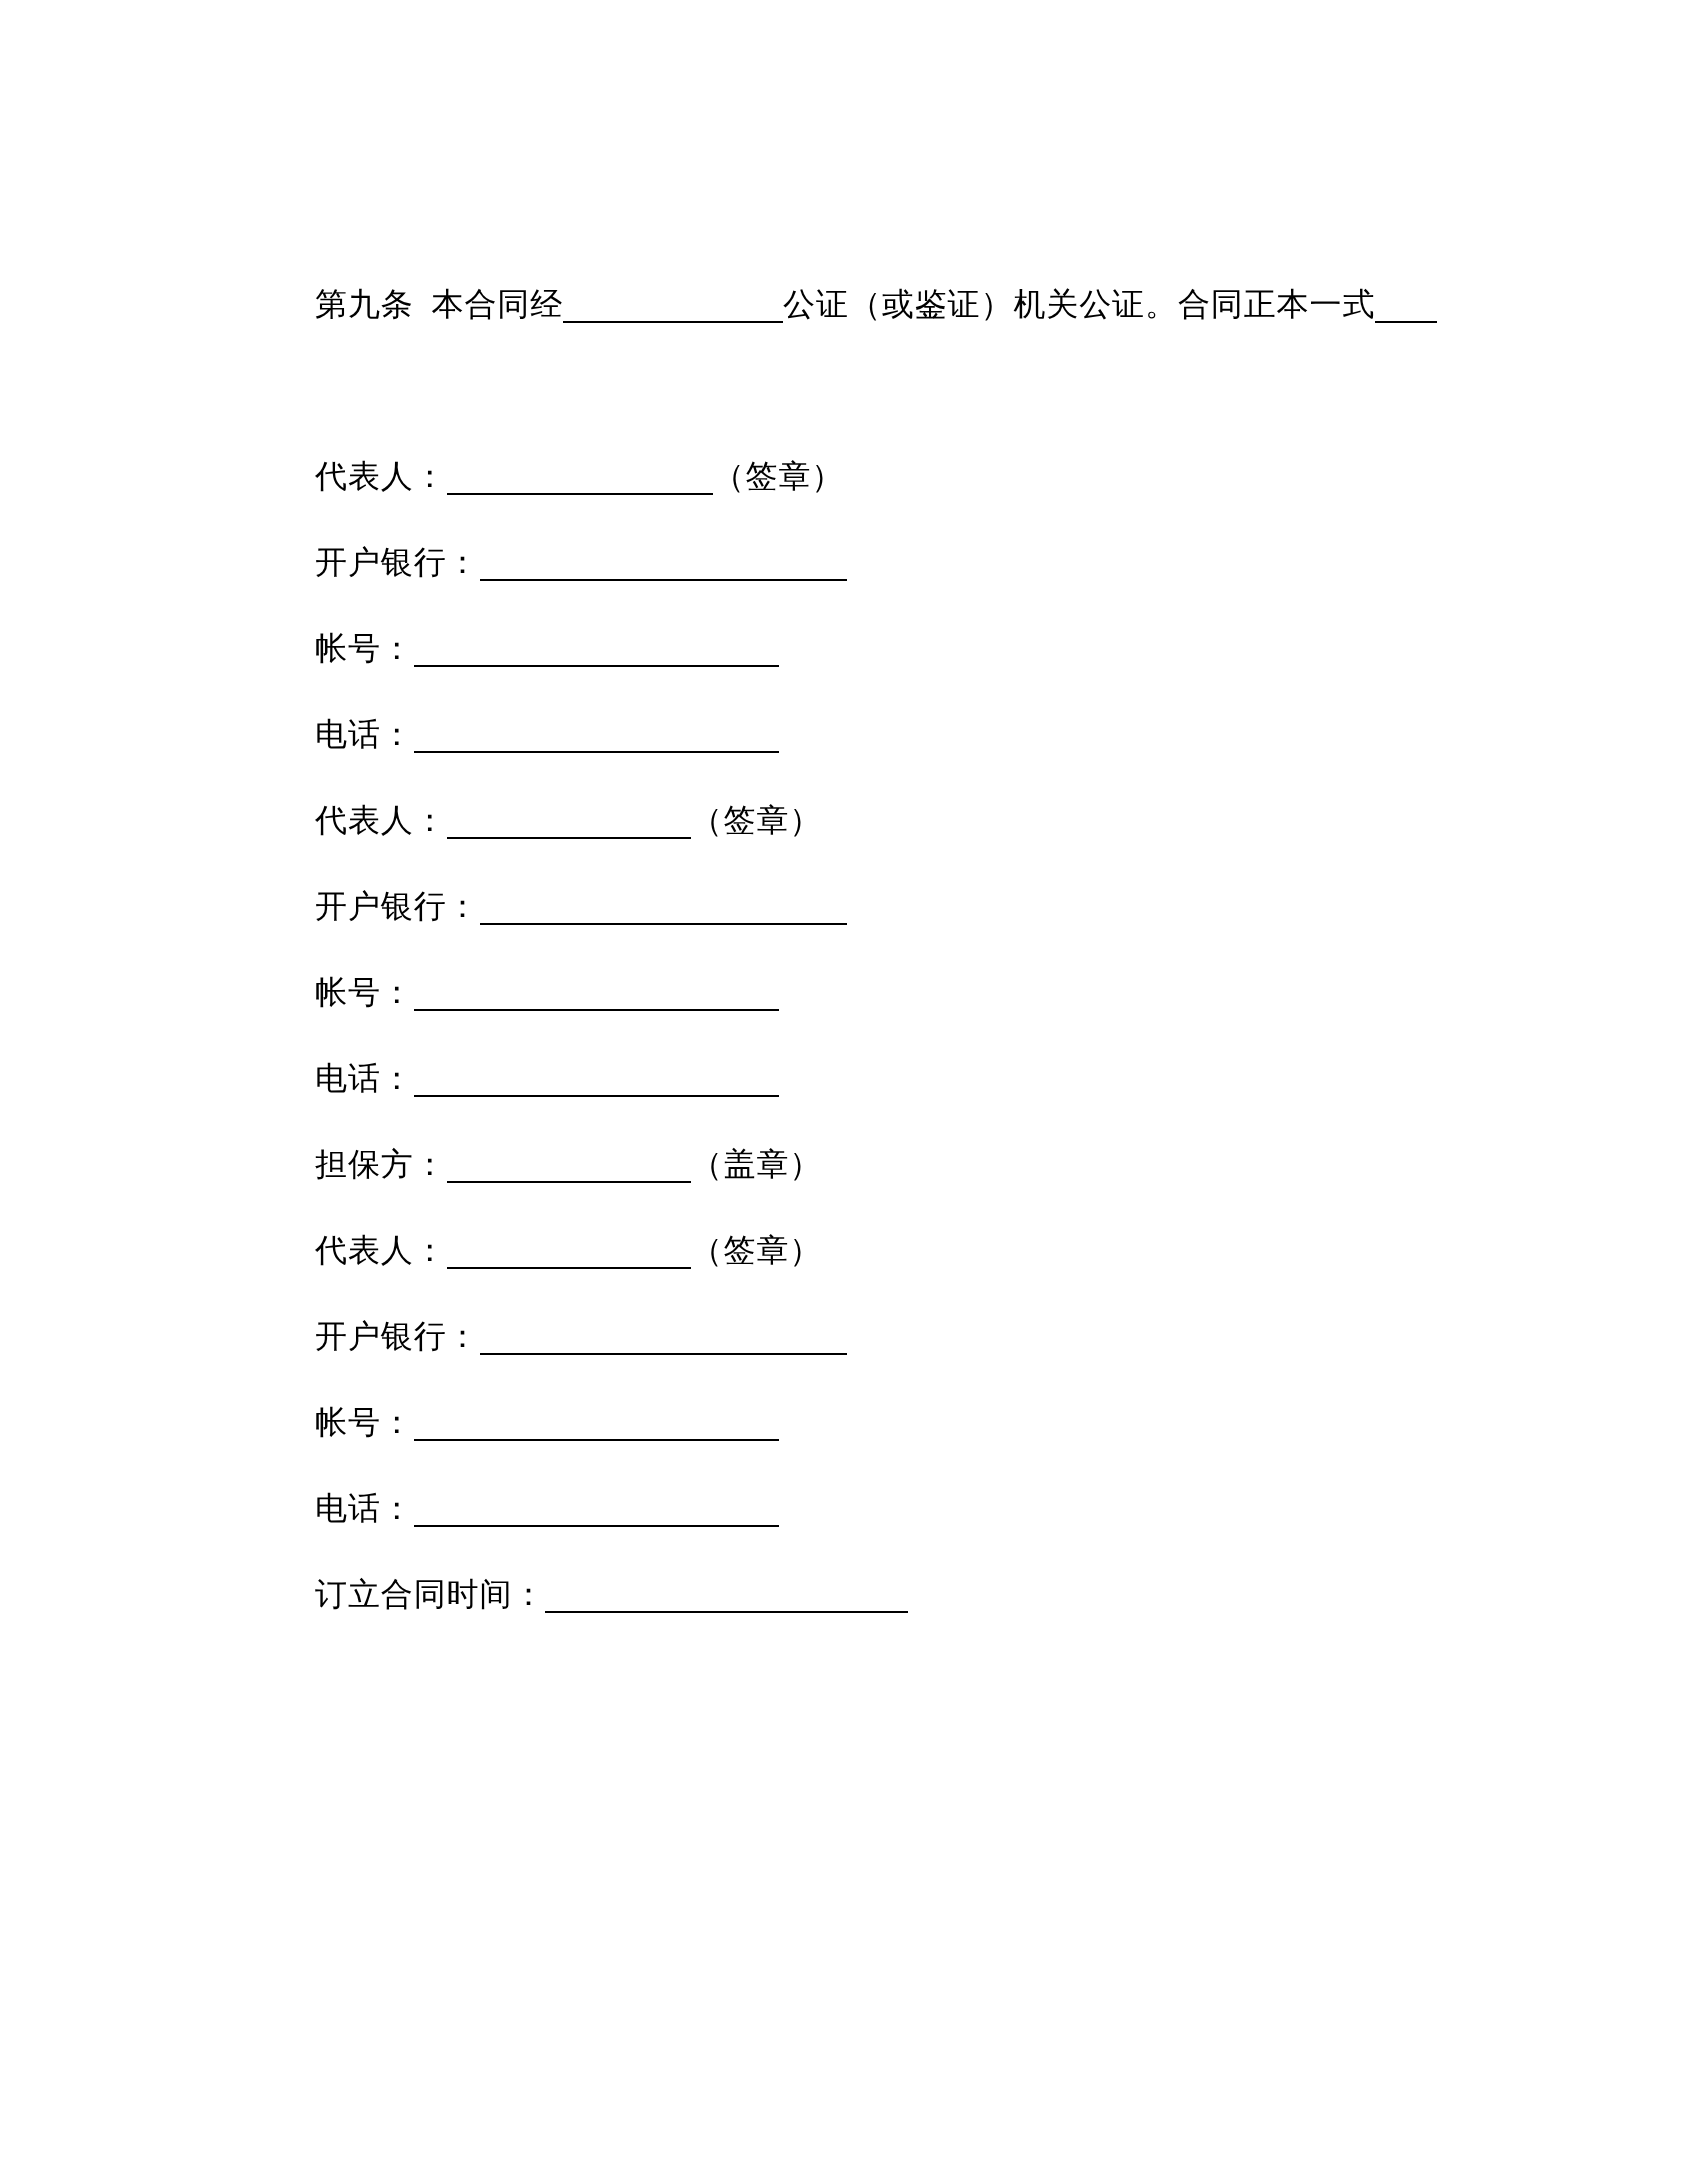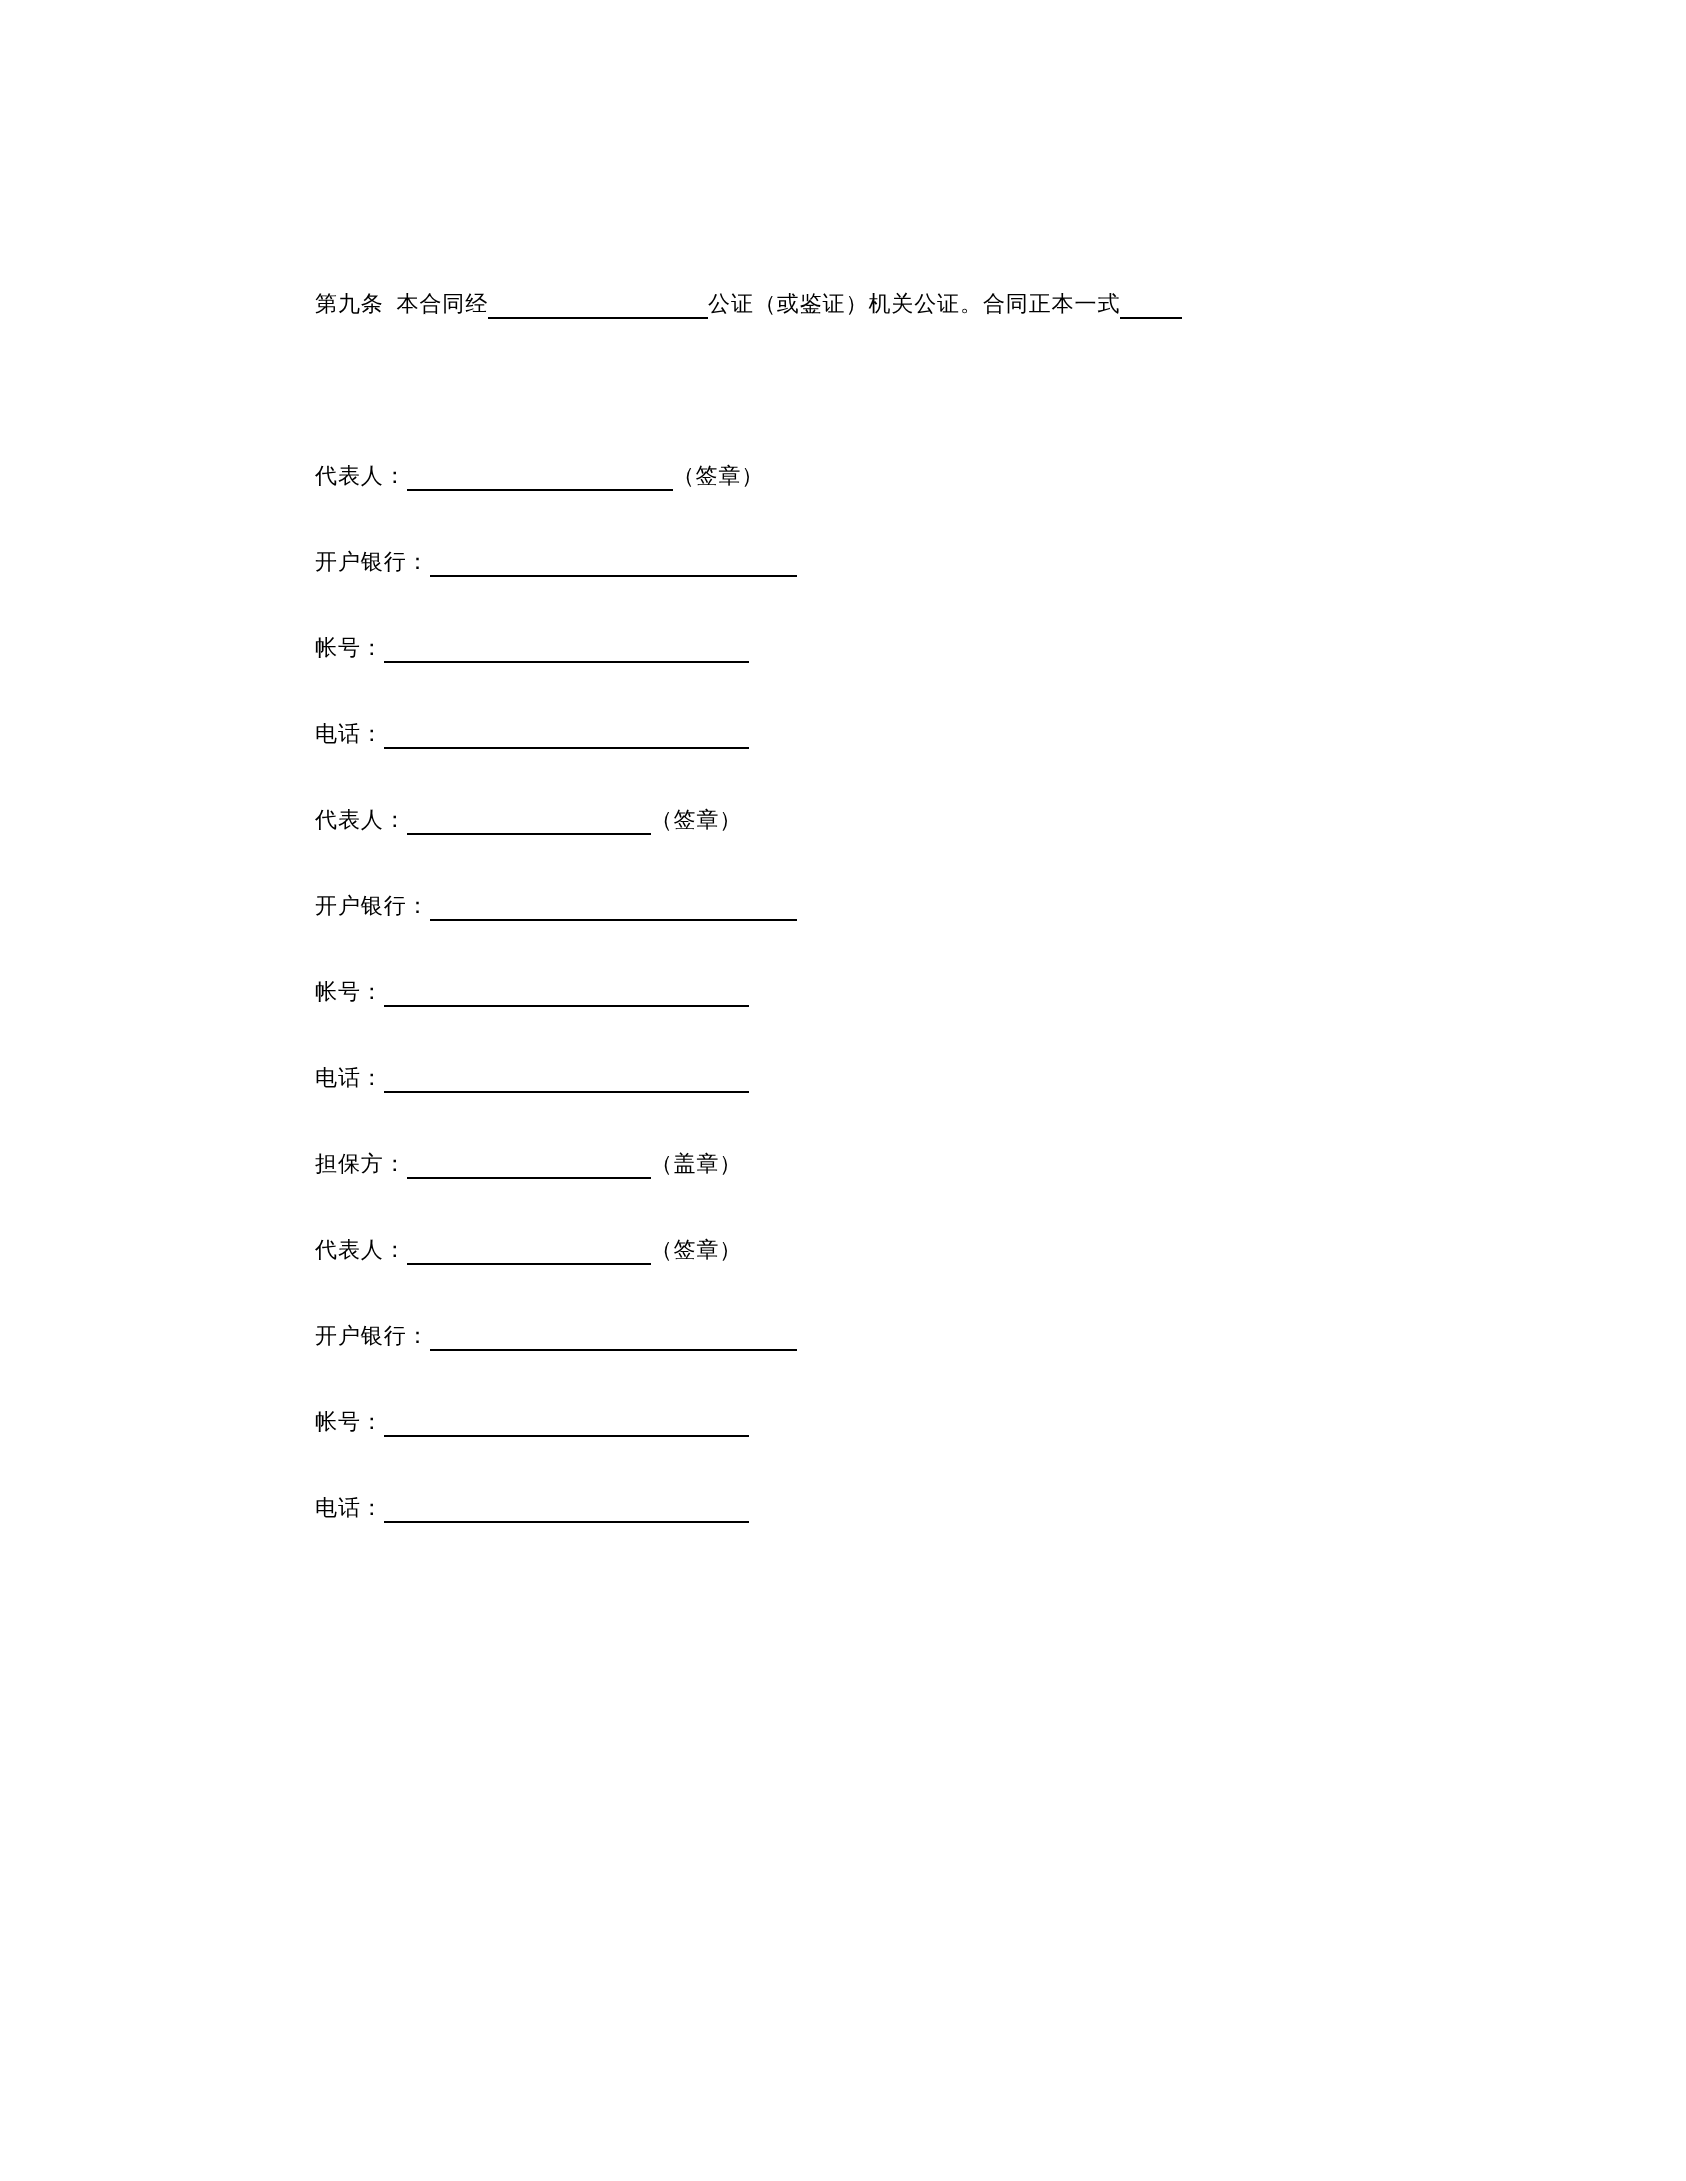--- a/index.html
+++ b/index.html
@@ -7,21 +7,21 @@
     padding: 0;
     background: #ffffff;
   }
   .page {
     position: relative;
     width: 1686px;
     height: 2182px;
     background: #ffffff;
     color: #000000;
     font-family: "Liberation Serif", "DejaVu Serif", serif;
-    font-size: 22px;
+    font-size: 32px;
     overflow: hidden;
   }
   .content {
     padding: 261px 0 0 249px;
   }
   .line {
     height: 86px;
     line-height: 86px;
     white-space: pre;
   }
@@ -57,16 +57,17 @@
         <div class="line indent"><span class="txt">电话：</span><span class="blank" style="width: 365px;"></span></div>
         <div class="line indent"><span class="txt">代表人：</span><span class="blank" style="width: 244px;"></span><span class="txt">（签章）</span></div>
         <div class="line indent"><span class="txt">开户银行：</span><span class="blank" style="width: 367px;"></span></div>
         <div class="line indent"><span class="txt">帐号：</span><span class="blank" style="width: 365px;"></span></div>
         <div class="line indent"><span class="txt">电话：</span><span class="blank" style="width: 365px;"></span></div>
         <div class="line indent"><span class="txt">担保方：</span><span class="blank" style="width: 244px;"></span><span class="txt">（盖章）</span></div>
         <div class="line indent"><span class="txt">代表人：</span><span class="blank" style="width: 244px;"></span><span class="txt">（签章）</span></div>
         <div class="line indent"><span class="txt">开户银行：</span><span class="blank" style="width: 367px;"></span></div>
         <div class="line indent"><span class="txt">帐号：</span><span class="blank" style="width: 365px;"></span></div>
         <div class="line indent"><span class="txt">电话：</span><span class="blank" style="width: 365px;"></span></div>
+        <div class="line indent"><span class="txt">订立合同时间：</span><span class="blank" style="width: 363px;"></span></div>
       </div>
   </div>
 </div>
 
 
 </body></html>

